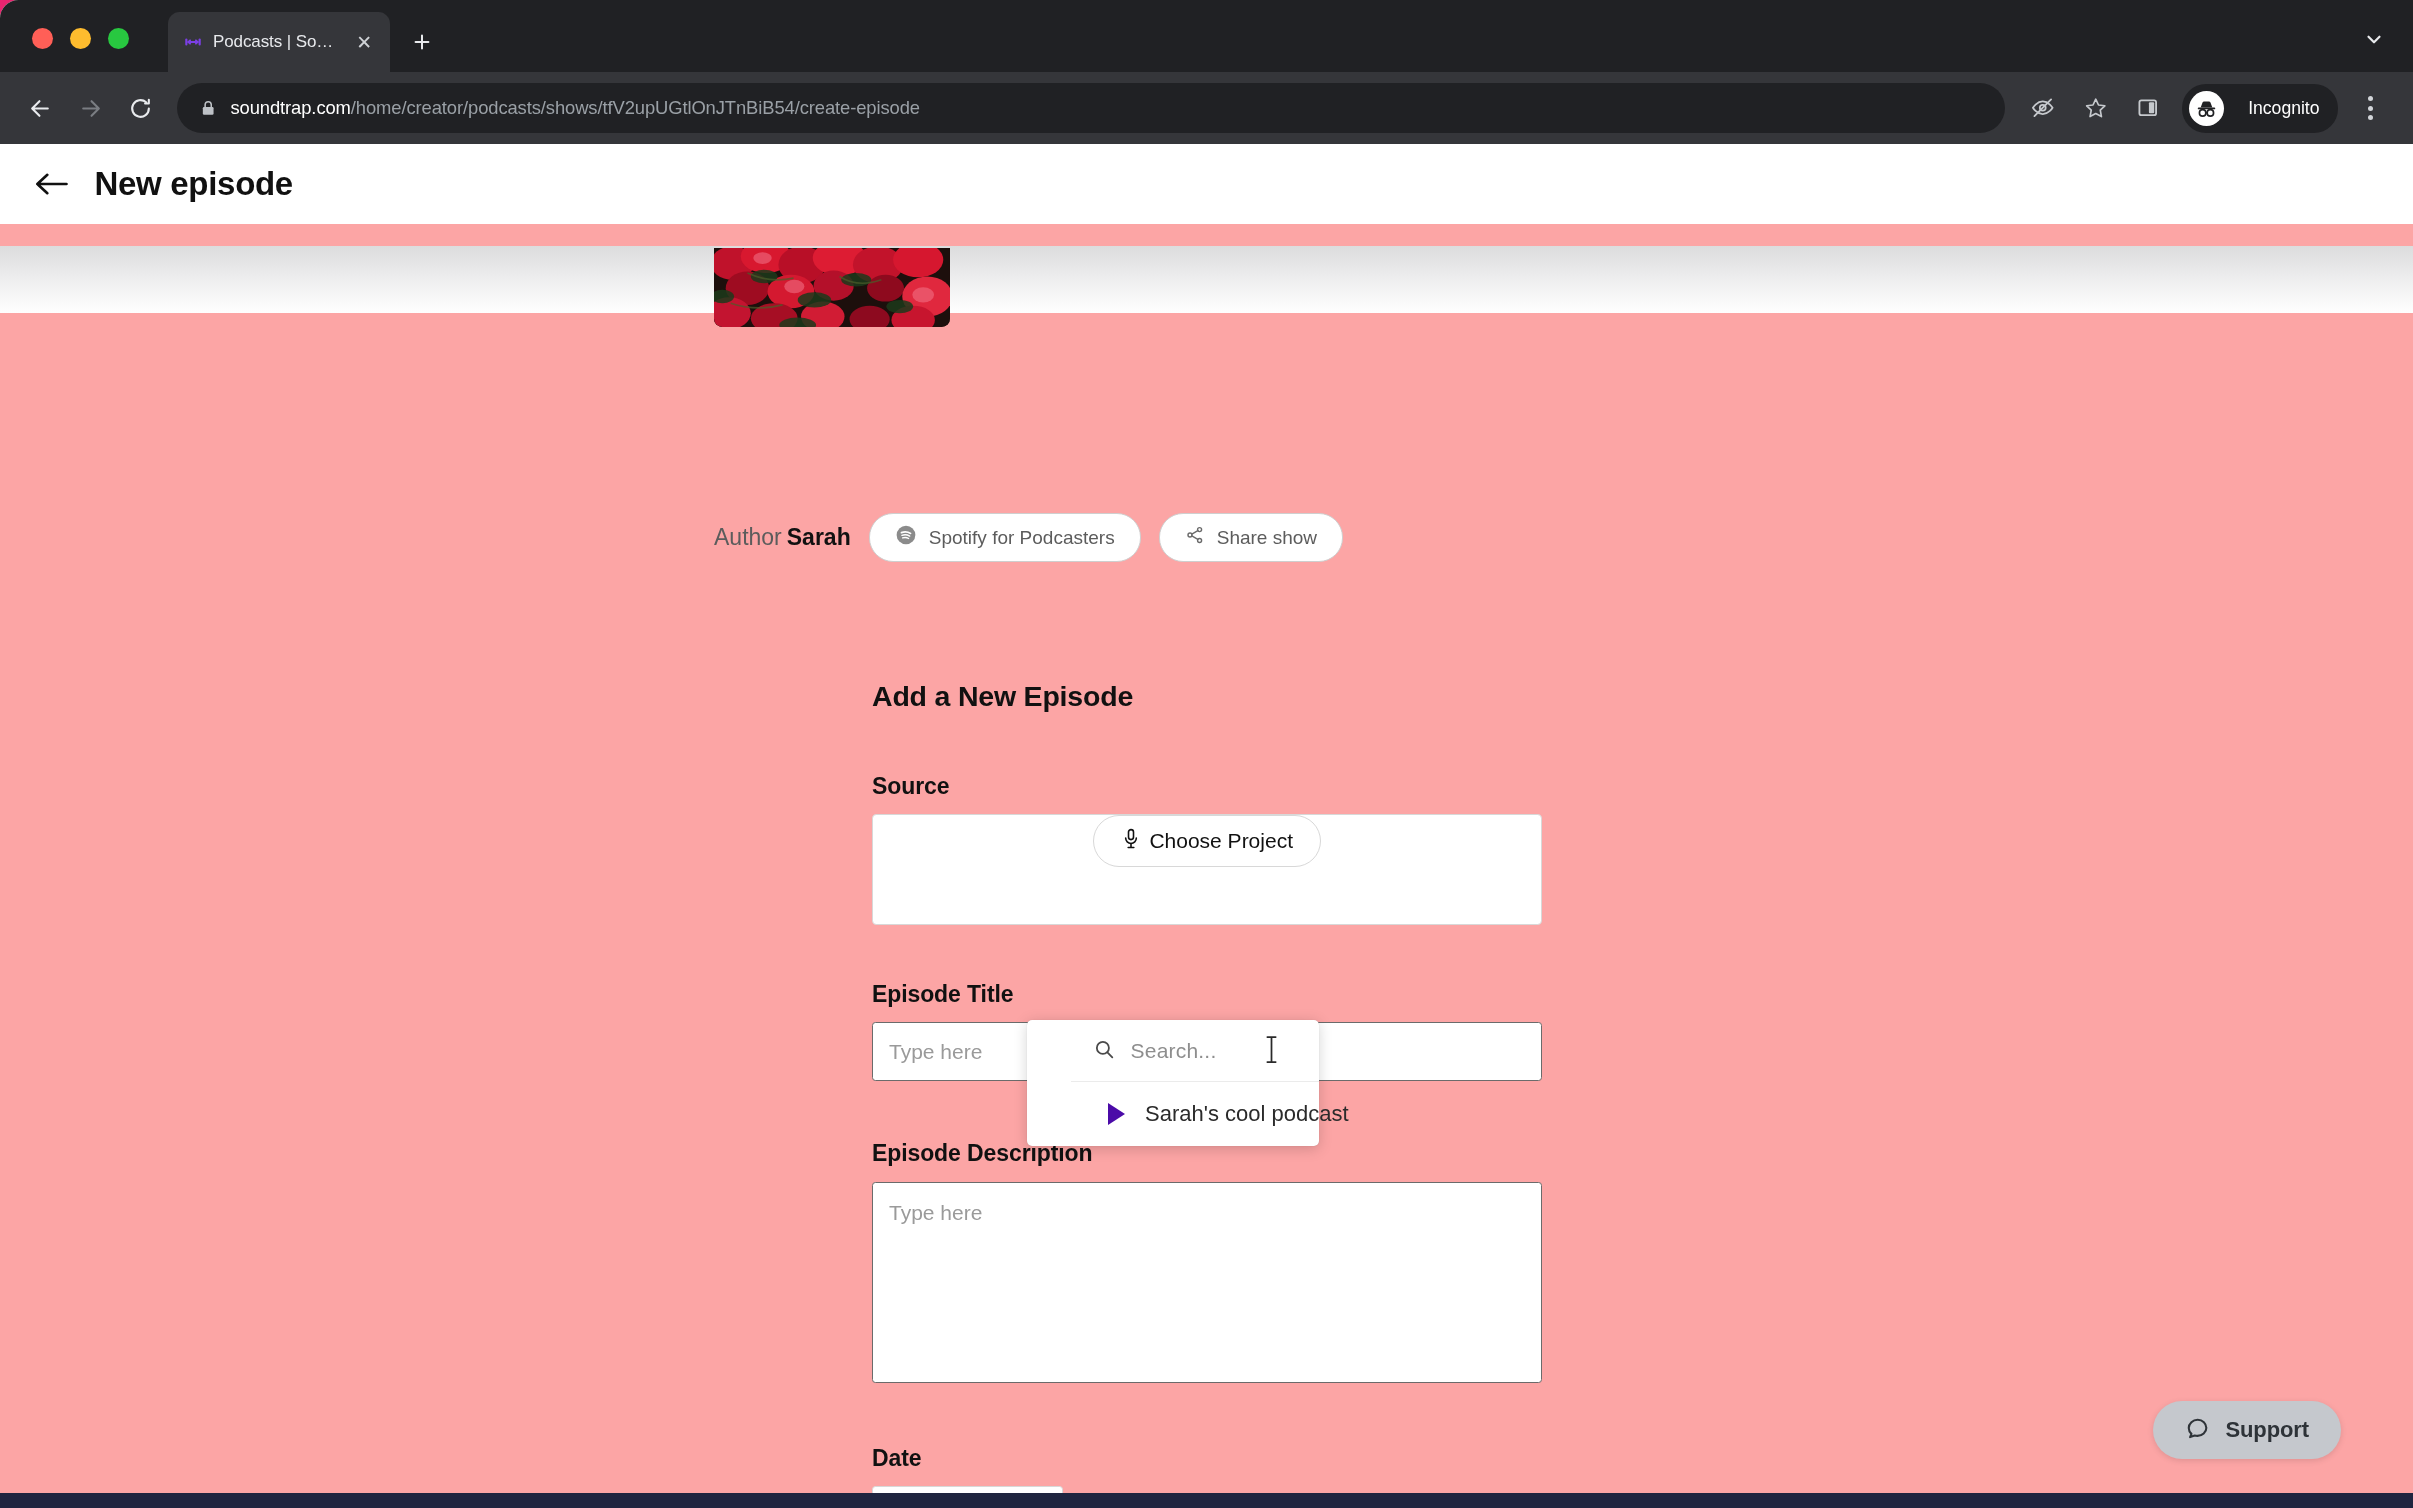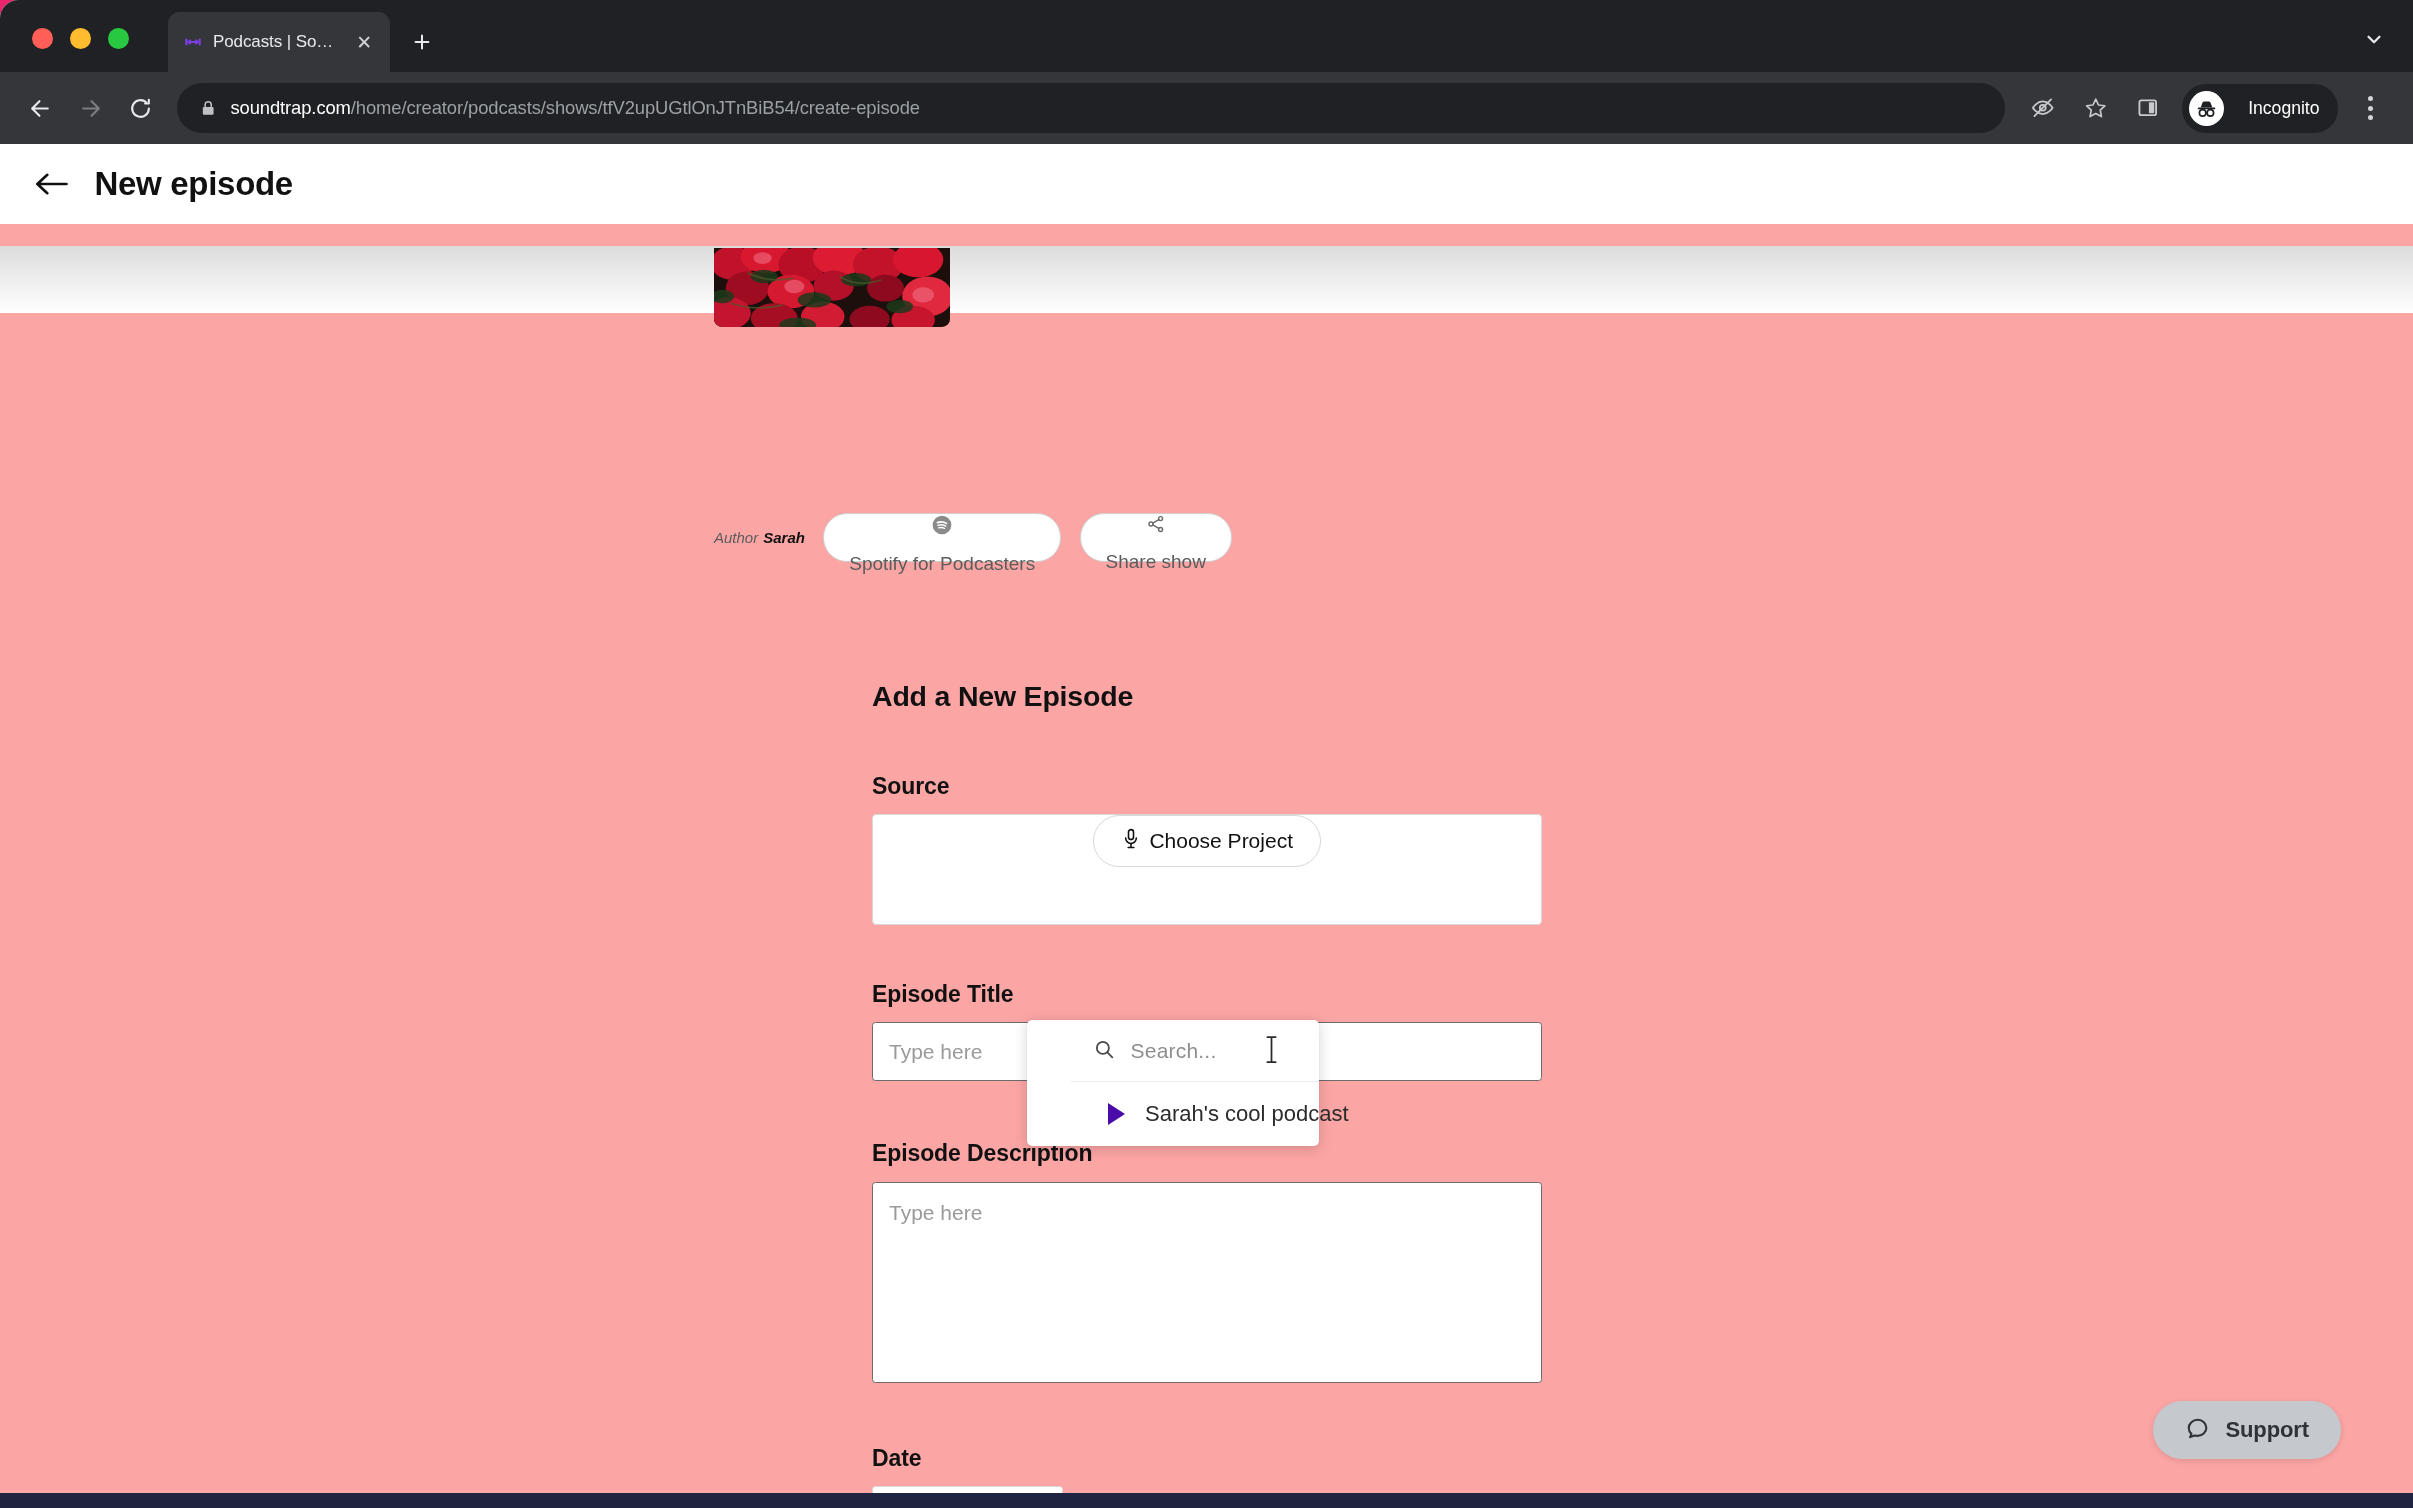--- a/index.html
+++ b/index.html
@@ -227,39 +227,37 @@
   .show-cover .roses { position: absolute; inset: 0; }
 
   .show-meta {
     position: absolute;
     left: 714px; top: 369px;
     display: flex;
     align-items: center;
     gap: 18.4px;
   }
   .author-line {
-    font-size: 15px;
+    font-size: 23px;
     color: #5c5c5c;
     white-space: nowrap;
-    font-style: italic;
   }
   .author-line strong { color: #111111; font-weight: bold; margin-left: 5px; }
   .pill-btn {
     height: 49px;
     display: inline-flex;
     align-items: center;
     gap: 11.7px;
     padding: 0 25px;
     border: 1.3px solid #cfcfcf;
     border-radius: 24px;
     background: #ffffff;
     font-size: 19px;
     color: #5c5c5c;
     white-space: nowrap;
-    flex-direction: column;
   }
 
   
   .form-wrap {
     position: absolute;
     left: 872px; top: 536px;
     width: 670px;
   }
   .form-heading {
     font-size: 28.5px;

